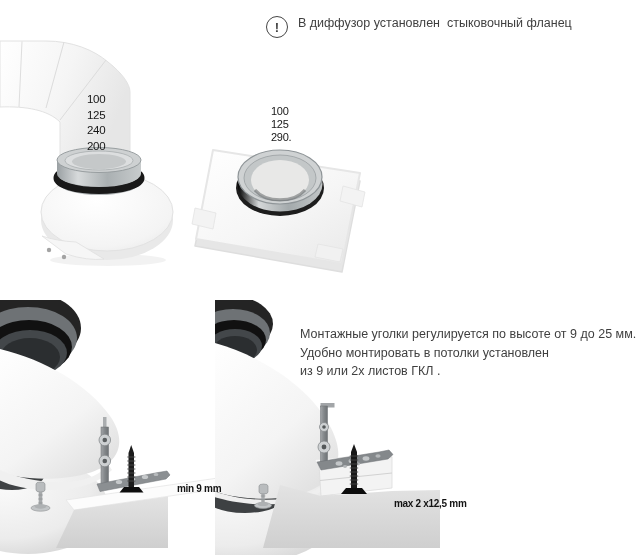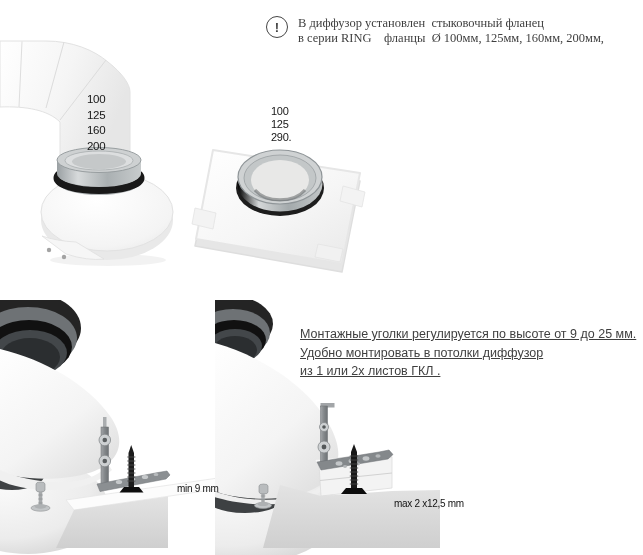--- a/index.html
+++ b/index.html
@@ -6,31 +6,31 @@
   .canvas{
     position:relative;width:643px;height:555px;background:#ffffff;overflow:hidden;
     font-family:"Liberation Sans","DejaVu Sans",sans-serif;color:#3c3c3c;
   }
   
   .note-icon{
     position:absolute;left:266px;top:16px;width:22px;height:22px;border:1.8px solid #454545;
     border-radius:50%;display:flex;align-items:center;justify-content:center;
     font-weight:bold;font-size:13px;color:#454545;box-sizing:border-box;
   }
-  .note-lines{position:absolute;left:298px;top:16px;font-size:12.5px;line-height:14.6px;color:#3f3f3f;font-family:Liberation Serif, serif;}
+  .note-lines{position:absolute;left:298px;top:16px;font-size:12.5px;line-height:14.6px;color:#3f3f3f;}
   .note-lines .tline{white-space:pre;}
   
   .sizes{position:absolute;font-weight:normal;color:#161616;letter-spacing:-0.3px;}
   .sizes-ring{left:87px;top:92px;font-size:11.5px;line-height:15.6px;}
   .sizes-frame{left:271px;top:105px;font-size:11px;line-height:13.2px;}
   
   .mount-lines{position:absolute;left:300px;top:325px;font-size:12.5px;line-height:18.6px;color:#3f3f3f;}
-  .mount-lines .tline{white-space:pre;text-decoration:underline;}
-  
-  .measure{position:absolute;font-size:10px;font-weight:normal;color:#131313;letter-spacing:-0.3px;white-space:pre;}
+  .mount-lines .tline{white-space:pre;}
+  
+  .measure{position:absolute;font-size:10px;font-weight:bold;color:#131313;letter-spacing:-0.3px;white-space:pre;}
   .measure-min{left:177px;top:483px;}
   .measure-max{left:394px;top:498px;}
   .ill, .photo{position:absolute;}
   svg{display:block;}
 </style>
 </head>
 <body>
 
 <div class="canvas">
 
@@ -78,21 +78,21 @@
         <ellipse cx="99" cy="152" rx="42" ry="12.5" fill="#ced1d2" stroke="#989ea0" stroke-width="1"></ellipse>
         <ellipse cx="99" cy="152.5" rx="34" ry="9.5" fill="#dcdedf" stroke="#a8adaf" stroke-width="0.8"></ellipse>
         <ellipse cx="99" cy="153.5" rx="27" ry="7.5" fill="#c5c8c9"></ellipse>
       </g>
     </svg>
   </div>
 
   <div class="sizes sizes-ring">
     <div>100</div>
     <div>125</div>
-    <div>160</div>
+    <div>240</div>
     <div>200</div>
   </div>
 
   <div class="ill" style="left:183px;top:140px;">
     <svg width="200" height="138" viewBox="0 0 200 138">
       <defs>
         <linearGradient id="plateG" x1="0" y1="0" x2="0.8" y2="1">
           <stop offset="0" stop-color="#ffffff"></stop>
             <stop offset="0.6" stop-color="#f6f6f6"></stop>
             <stop offset="1" stop-color="#ebebeb"></stop>
@@ -126,21 +126,20 @@
     <div>100</div>
     <div>125</div>
     <div>290.</div>
   </div>
 
   <div class="note-icon">
     <span>!</span>
   </div>
   <div class="note-lines">
     <div class="tline">В диффузор установлен  стыковочный фланец</div>
-    <div class="tline">в серии RING    фланцы  Ø 100мм, 125мм, 160мм, 200мм,</div>
   </div>
 
   <div class="photo" style="left:0;top:300px;">
     <svg width="220" height="255" viewBox="0 0 220 255">
       <defs>
         <radialGradient id="bowlG" cx="0.35" cy="0.3" r="0.9">
           <stop offset="0" stop-color="#fafafa"></stop>
             <stop offset="0.6" stop-color="#ececec"></stop>
             <stop offset="1" stop-color="#cccccc"></stop>
         </radialGradient>
@@ -269,17 +268,17 @@
         <ellipse cx="48" cy="204" rx="5.4" ry="2" fill="#aeb1b3"></ellipse>
       </g>
     </svg>
   </div>
 
   <div class="measure measure-min">min 9 mm</div>
   <div class="measure measure-max">max 2 x12,5 mm</div>
 
   <div class="mount-lines">
     <div class="tline">Монтажные уголки регулируется по высоте от 9 до 25 мм.</div>
-    <div class="tline">Удобно монтировать в потолки диффузор</div>
-    <div class="tline">из 1 или 2х листов ГКЛ .</div>
+    <div class="tline">Удобно монтировать в потолки установлен</div>
+    <div class="tline">из 9 или 2х листов ГКЛ .</div>
   </div>
 
 </div>
 
 </body></html>

